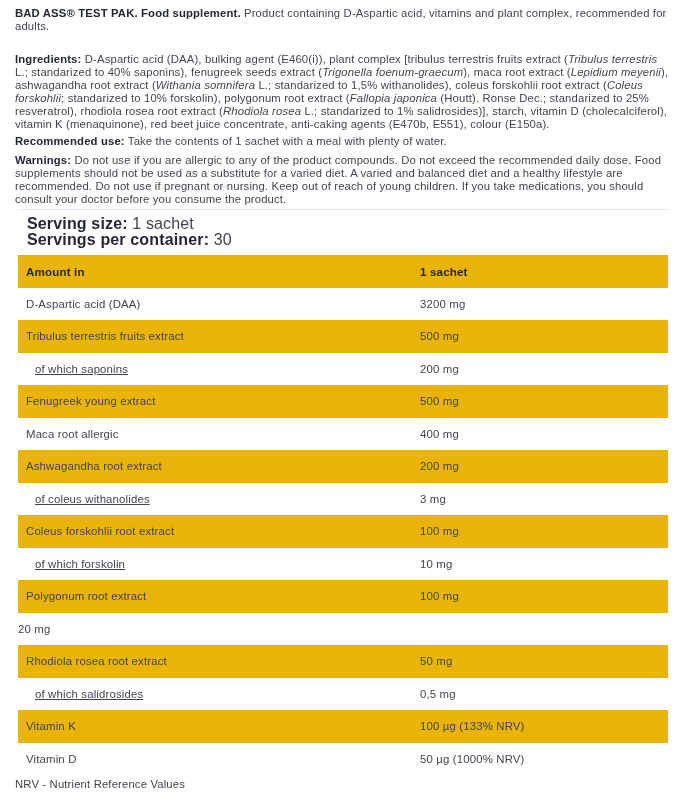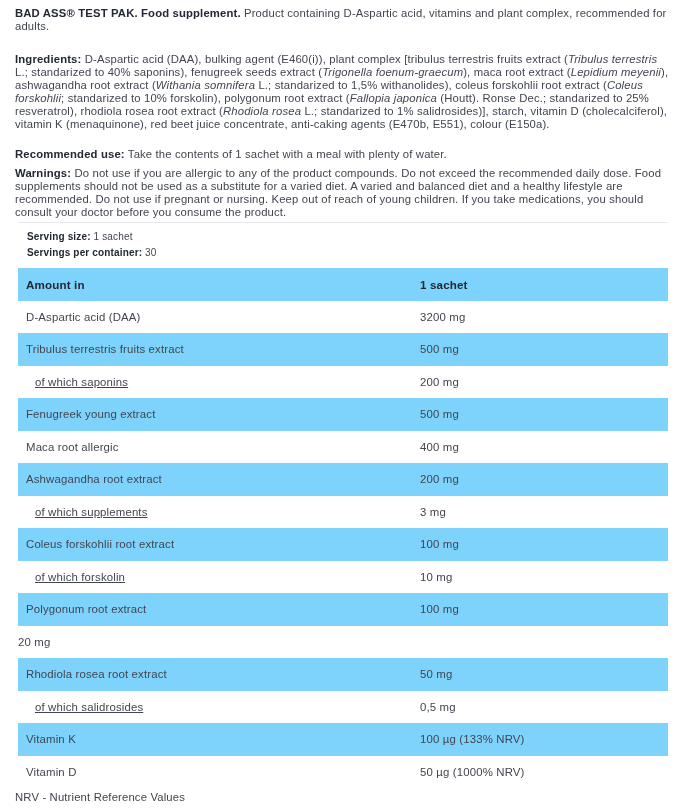--- a/index.html
+++ b/index.html
@@ -23,49 +23,49 @@
     line-height: 13px;
     letter-spacing: 0.15px;
     margin: 0;
   }
   .para b, .serving-line b, .thead {
     font-weight: bold;
     color: #232834;
   }
   .para i { font-style: italic; }
   #title { margin-bottom: 20px; }
-  #ingredients { margin-bottom: 17px; }
+  #ingredients { margin-bottom: 4px; }
   #recommended { margin-top: 0; margin-bottom: 6px; }
   #warnings { margin-bottom: 0; }
   .divider {
     border: none;
     border-top: 1px solid #e8e8ea;
     width: 650px;
     margin: 3px 0 0 3px;
   }
   .serving-block {
     margin: 6px 0 0 12px;
   }
   .serving-line {
-    font-size: 10px;
+    font-size: 16px;
     line-height: 16px;
     letter-spacing: 0.15px;
   }
   .table {
     width: 650px;
     margin: 7px 0 0 3px;
   }
   .row {
     display: flex;
     align-items: center;
     height: 32.5px;
     font-size: 11.4px;
     letter-spacing: 0.15px;
   }
-  .row.alt { background: #7dd3fc; }
+  .row.alt { background: #eab308; }
   .row .c1 {
     width: 402px;
     padding-left: 8px;
     box-sizing: border-box;
     flex-shrink: 0;
   }
   .row .c1.indent { padding-left: 17px; text-decoration: underline; }
   .row .c2 { flex: 1; }
   .thead { font-size: 11.6px; }
   .footnote {
@@ -118,21 +118,21 @@
         </div>
         <div class="row">
           <span class="c1">Maca root allergic</span>
           <span class="c2">400 mg</span>
         </div>
         <div class="row alt">
           <span class="c1">Ashwagandha root extract</span>
           <span class="c2">200 mg</span>
         </div>
         <div class="row">
-          <span class="c1 indent">of which supplements</span>
+          <span class="c1 indent">of coleus withanolides</span>
           <span class="c2">3 mg</span>
         </div>
         <div class="row alt">
           <span class="c1">Coleus forskohlii root extract</span>
           <span class="c2">100 mg</span>
         </div>
         <div class="row">
           <span class="c1 indent">of which forskolin</span>
           <span class="c2">10 mg</span>
         </div>

